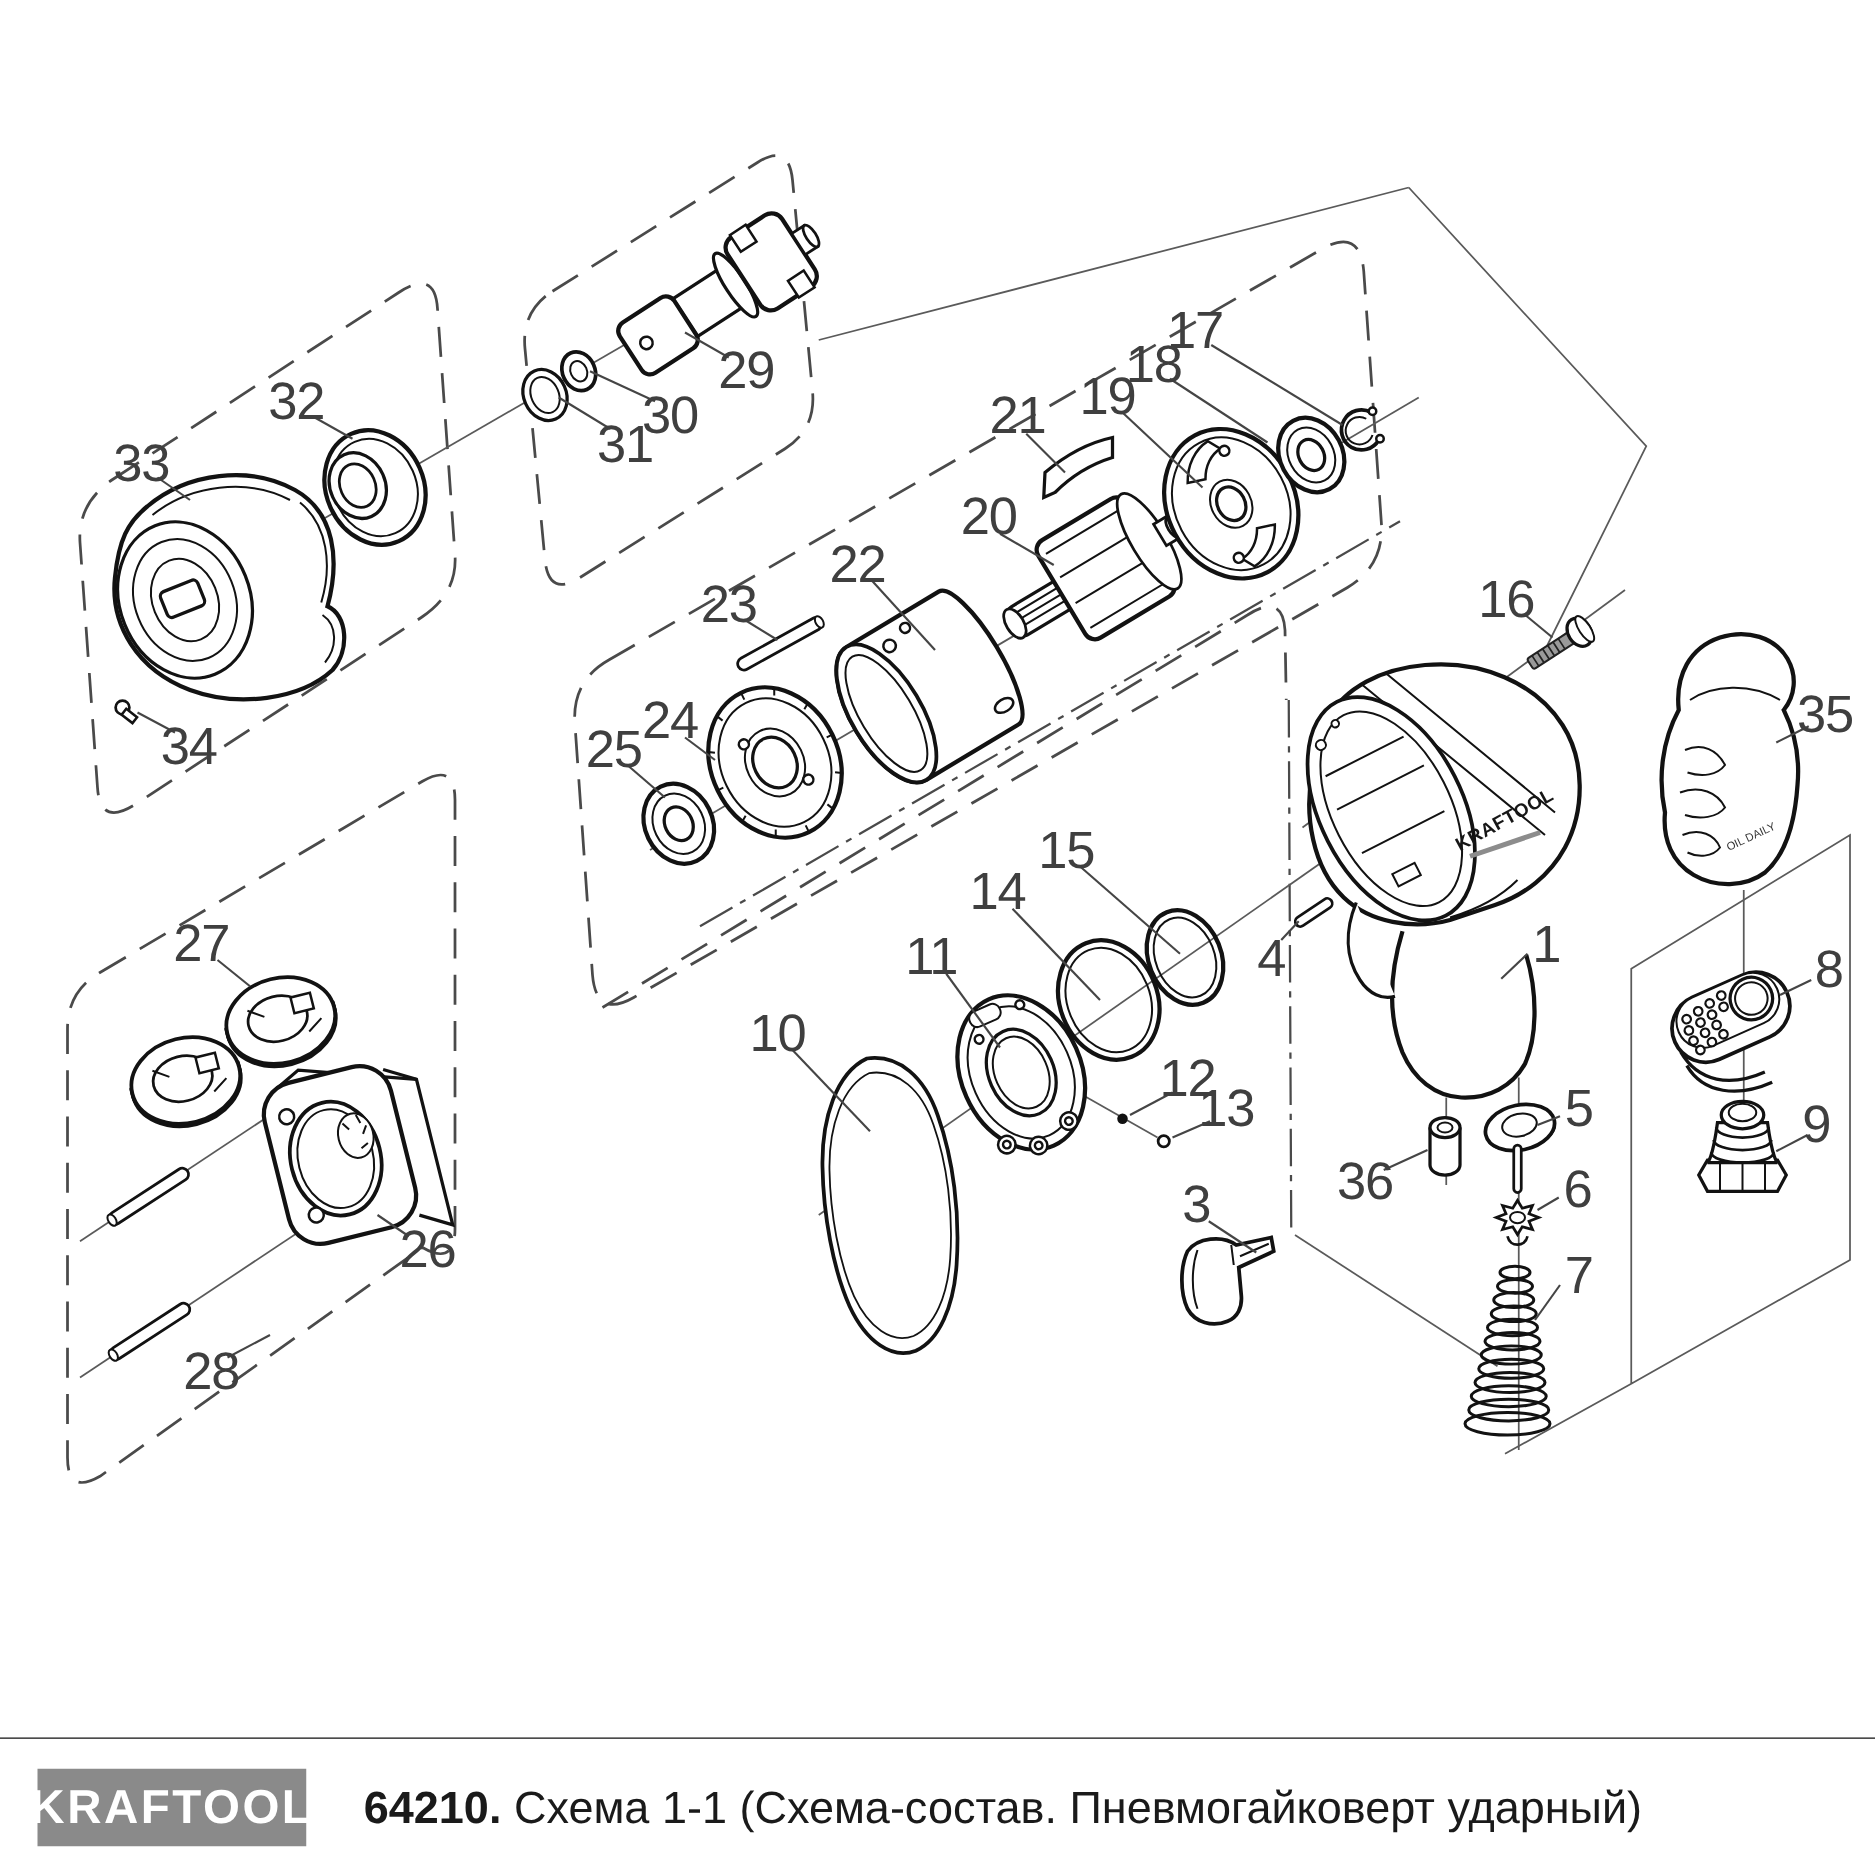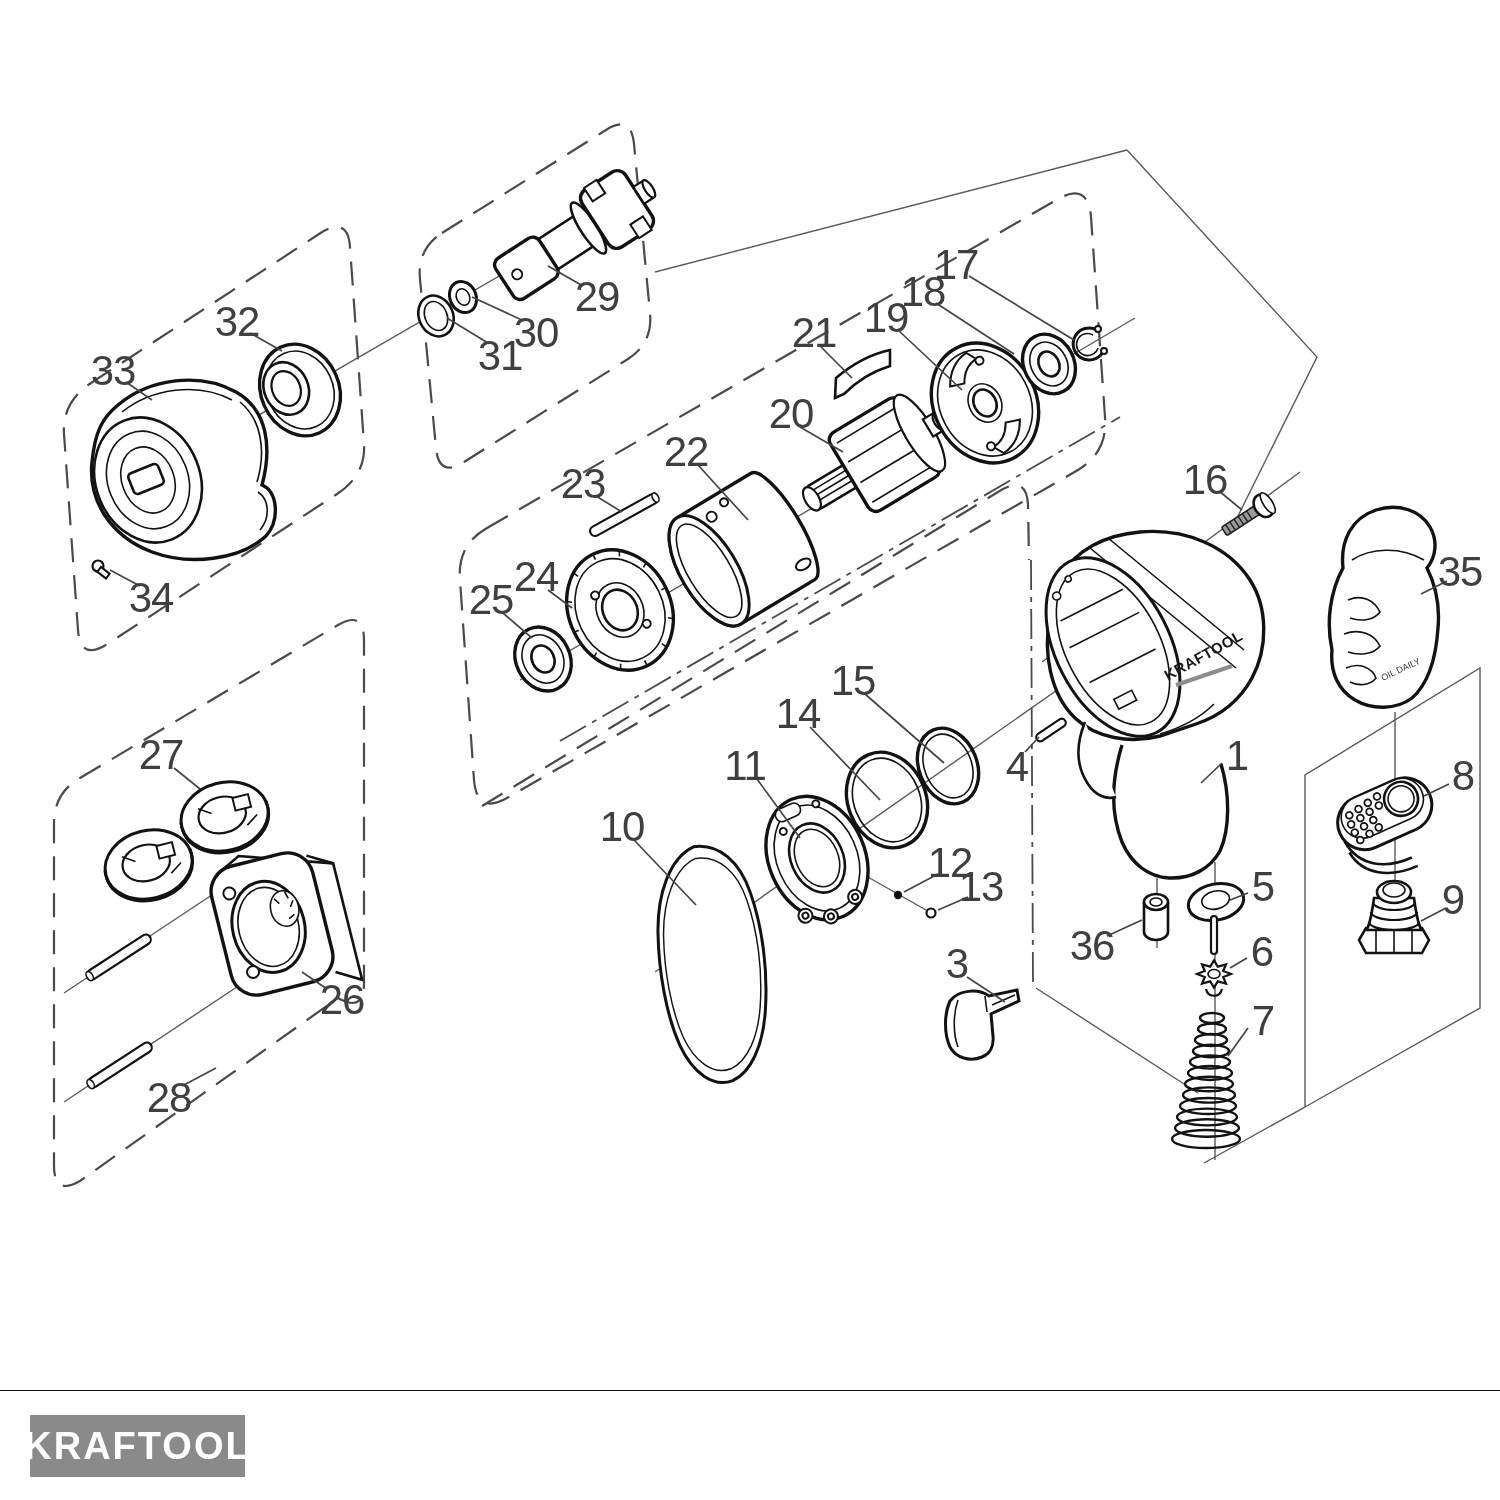--- a/index.html
+++ b/index.html
@@ -393,14 +393,17 @@
     <text class="co" x="151" y="597">34</text>
     <text class="co" x="1460" y="571">35</text>
     <text class="co" x="1092" y="945">36</text>
   </g>
 </svg>
 
 <div class="footer">
   <div class="logo">
     <span>KRAFTOOL</span>
   </div>
+  <div class="caption">
+    <b>64210.</b><span> Схема 1-1 (Схема-состав. Пневмогайковерт ударный)</span>
+  </div>
 </div>
 </div>
 
 </body></html>

